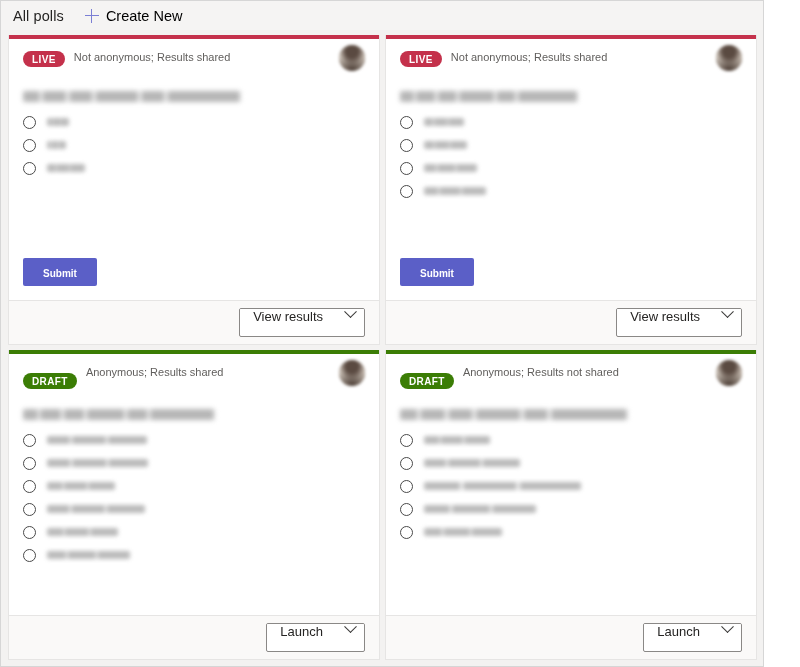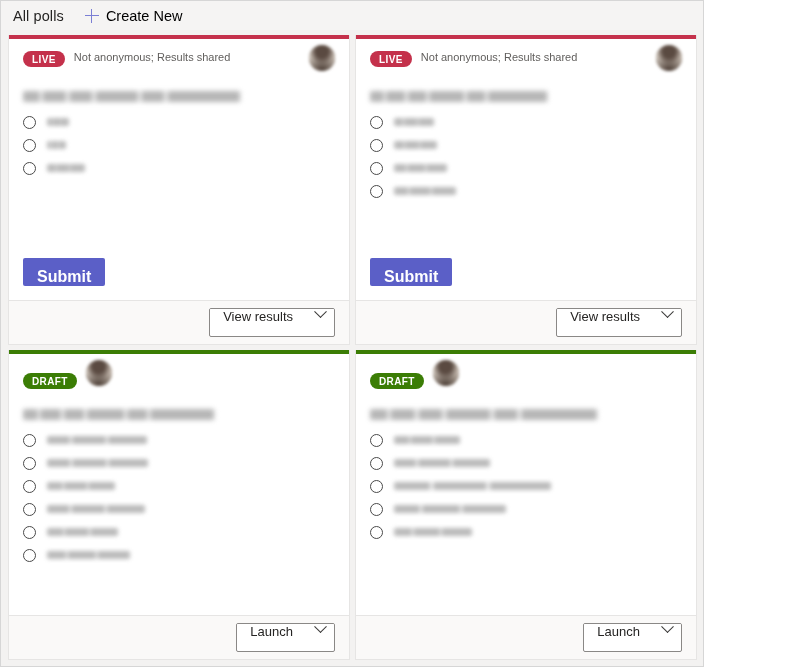--- a/index.html
+++ b/index.html
@@ -9,21 +9,21 @@
   body {
     width: 800px;
     height: 667px;
     background: #ffffff;
     font-family: "Liberation Sans", sans-serif;
     font-size: 13px;
     color: #252423;
     overflow: hidden;
   }
   .app {
-    width: 704px;
+    width: 764px;
     height: 667px;
     box-sizing: border-box;
     border: 1px solid #d6d6d6;
     background: #f3f2f1;
     display: flex;
     flex-direction: column;
   }
 
   
   .toolbar {
@@ -216,21 +216,21 @@
   }
   .btn-submit {
     background: #5b5fc7;
     color: #ffffff;
     border: none;
     border-radius: 2px;
     height: 28px;
     min-width: 74px;
     padding: 10px 14px;
     font-family: "Liberation Sans", sans-serif;
-    font-size: 16px;
+    font-size: 10px;
     font-weight: bold;
     cursor: pointer;
   }
 
   
   .card-footer {
     flex: 0 0 auto;
     border-top: 1px solid #e6e5e4;
     background: #faf9f8;
     height: 43px;
@@ -370,20 +370,21 @@
               <span class="chev"></span>
             </button>
           </div>
         </div>
       </div>
       <div class="card">
         <div class="card-accent accent-draft"></div>
         <div class="card-body">
           <div class="card-head">
             <span class="badge badge-draft">DRAFT</span>
+            <span class="meta">Anonymous; Results shared</span>
             <span class="avatar"></span>
           </div>
           <div class="question" style="width: 192px;"></div>
           <div class="options">
             <div class="option">
               <span class="radio"></span>
               <span class="option-text" style="width: 100px;"></span>
             </div>
             <div class="option">
               <span class="radio"></span>
@@ -415,20 +416,21 @@
               <span class="chev"></span>
             </button>
           </div>
         </div>
       </div>
       <div class="card">
         <div class="card-accent accent-draft"></div>
         <div class="card-body">
           <div class="card-head">
             <span class="badge badge-draft">DRAFT</span>
+            <span class="meta">Anonymous; Results not shared</span>
             <span class="avatar"></span>
           </div>
           <div class="question" style="width: 228px;"></div>
           <div class="options">
             <div class="option">
               <span class="radio"></span>
               <span class="option-text" style="width: 66px;"></span>
             </div>
             <div class="option">
               <span class="radio"></span>

